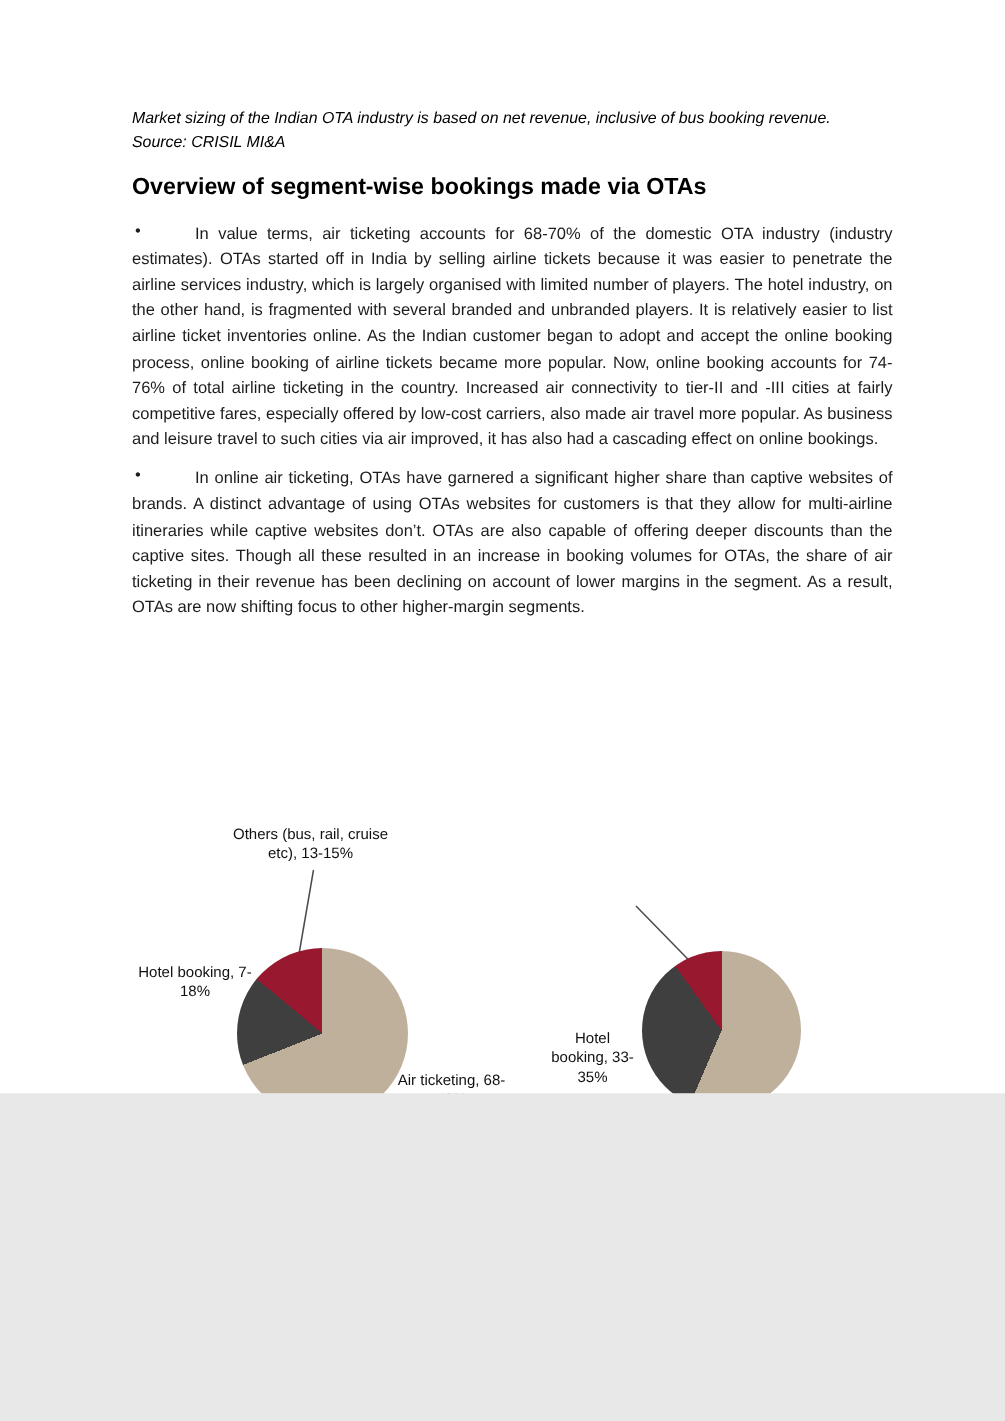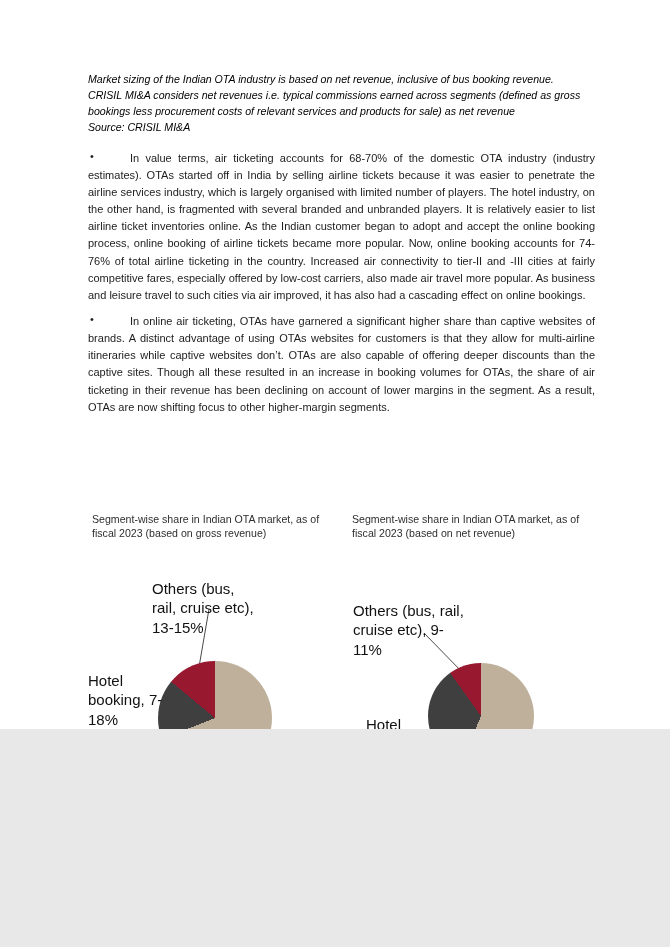--- a/index.html
+++ b/index.html
@@ -24,21 +24,21 @@
 
   .charts-section{position:absolute;left:88px;top:512px;width:540px;}
   .chart-titles{display:flex;}
   .chart-title{font-size:10.6px;line-height:1.35;color:#2e2e2e;}
   .chart-title.left{width:256px;padding-left:4px;box-sizing:border-box;}
   .chart-title.right{width:244px;margin-left:8px;}
   .charts-row{position:relative;height:250px;margin-top:8px;}
   .pie{position:absolute;border-radius:50%;}
   .pie-left{left:70px;top:112px;width:114px;height:114px;}
   .pie-right{left:340px;top:114px;width:106px;height:106px;}
-  .lbl{position:absolute;font-size:15px;line-height:1.32;text-align:left;color:#111;}
+  .lbl{position:absolute;font-size:10px;line-height:1.32;text-align:center;color:#111;}
   .lbl-others-left{left:64px;top:30px;width:110px;}
   .lbl-hotel-left{left:0px;top:122px;width:84px;}
   .lbl-air-left{left:168px;top:194px;width:90px;}
   .lbl-others-right{left:265px;top:52px;width:118px;}
   .lbl-hotel-right{left:278px;top:138px;width:58px;margin-top:28px;}
   .lbl-air-right{left:447px;top:208px;width:84px;font-style:italic;}
   .leader-lines{position:absolute;left:0;top:0;pointer-events:none;}
   .leader-lines line{stroke:#4a4a4a;stroke-width:1;}
 
   .bottom-source{position:absolute;left:88px;top:845px;font-style:italic;font-size:10.6px;color:#000;}
@@ -47,56 +47,51 @@
   .footer-bar{position:absolute;left:37px;top:931px;width:596px;height:9px;background:#22225c;}
 </style>
 </head>
 <body>
 
 <div class="page">
 
   <div class="content">
     <div class="intro">
       <p>Market sizing of the Indian OTA industry is based on net revenue, inclusive of bus booking revenue.</p>
-      <p>CRISIL MI&amp;A considers net revenues i.e. typical commissions earned across segments (defined as gross bookings less procurement costs of relevant services and products for sale) as net revenue</p>
       <p>Source: CRISIL MI&amp;A</p>
     </div>
 
+    <h1 class="heading">Overview of segment-wise bookings made via OTAs</h1>
 
     <div class="bullet-par">
       <span class="bullet-dot">•</span>
       <p class="bullet-text">In value terms, air ticketing accounts for 68-70% of the domestic OTA industry (industry estimates). OTAs started off in India by selling airline tickets because it was easier to penetrate the airline services industry, which is largely organised with limited number of players. The hotel industry, on the other hand, is fragmented with several branded and unbranded players. It is relatively easier to list airline ticket inventories online. As the Indian customer began to adopt and accept the online booking process, online booking of airline tickets became more popular. Now, online booking accounts for 74-76% of total airline ticketing in the country. Increased air connectivity to tier-II and -III cities at fairly competitive fares, especially offered by low-cost carriers, also made air travel more popular. As business and leisure travel to such cities via air improved, it has also had a cascading effect on online bookings.</p>
     </div>
 
     <div class="bullet-par">
       <span class="bullet-dot">•</span>
       <p class="bullet-text">In online air ticketing, OTAs have garnered a significant higher share than captive websites of brands. A distinct advantage of using OTAs websites for customers is that they allow for multi-airline itineraries while captive websites don’t. OTAs are also capable of offering deeper discounts than the captive sites. Though all these resulted in an increase in booking volumes for OTAs, the share of air ticketing in their revenue has been declining on account of lower margins in the segment. As a result, OTAs are now shifting focus to other higher-margin segments.</p>
     </div>
   </div>
 
   <div class="charts-section">
-    <div class="chart-titles">
-      <div class="chart-title left">Segment-wise share in Indian OTA market, as of fiscal 2023 (based on gross revenue)</div>
-      <div class="chart-title right">Segment-wise share in Indian OTA market, as of fiscal 2023 (based on net revenue)</div>
-    </div>
 
     <div class="charts-row">
       <svg class="leader-lines" width="540" height="250" viewBox="0 0 540 250">
         <line x1="121" y1="60" x2="111" y2="118"></line>
         <line x1="336" y1="84" x2="377" y2="126"></line>
       </svg>
 
       <div class="pie pie-left" style="background: conic-gradient(rgb(191, 176, 156) 0deg, rgb(191, 176, 156) 248.4deg, rgb(63, 63, 63) 248.4deg, rgb(63, 63, 63) 309.6deg, rgb(151, 24, 47) 309.6deg, rgb(151, 24, 47) 360deg);"></div>
       <div class="pie pie-right" style="background: conic-gradient(rgb(191, 176, 156) 0deg, rgb(191, 176, 156) 203.168deg, rgb(63, 63, 63) 203.168deg, rgb(63, 63, 63) 324.356deg, rgb(151, 24, 47) 324.356deg, rgb(151, 24, 47) 360deg);"></div>
 
       <div class="lbl lbl-others-left">Others (bus, rail, cruise etc), 13-15%</div>
       <div class="lbl lbl-hotel-left">Hotel booking, 7-18%</div>
       <div class="lbl lbl-air-left">Air ticketing, 68-43%</div>
 
-      <div class="lbl lbl-others-right">Others (bus, rail, cruise etc), 9-11%</div>
       <div class="lbl lbl-hotel-right">Hotel booking, 33-35%</div>
       <div class="lbl lbl-air-right">Air ticketing, 57%</div>
     </div>
   </div>
 
   <div class="bottom-source">Source: CRISIL MI&amp;A</div>
 
   <div class="page-number">260</div>
 
   <div class="footer-bar" style="background: rgb(34, 34, 92);"></div>

